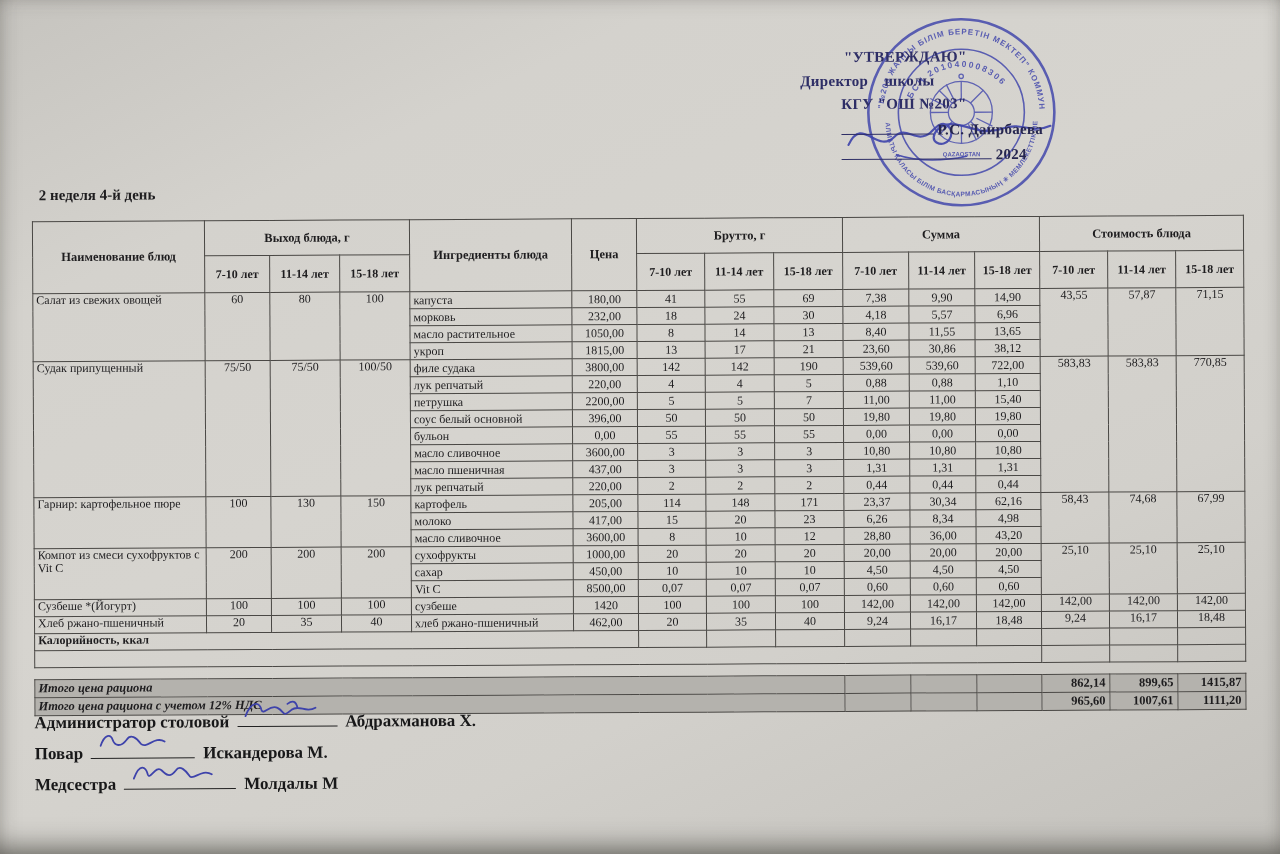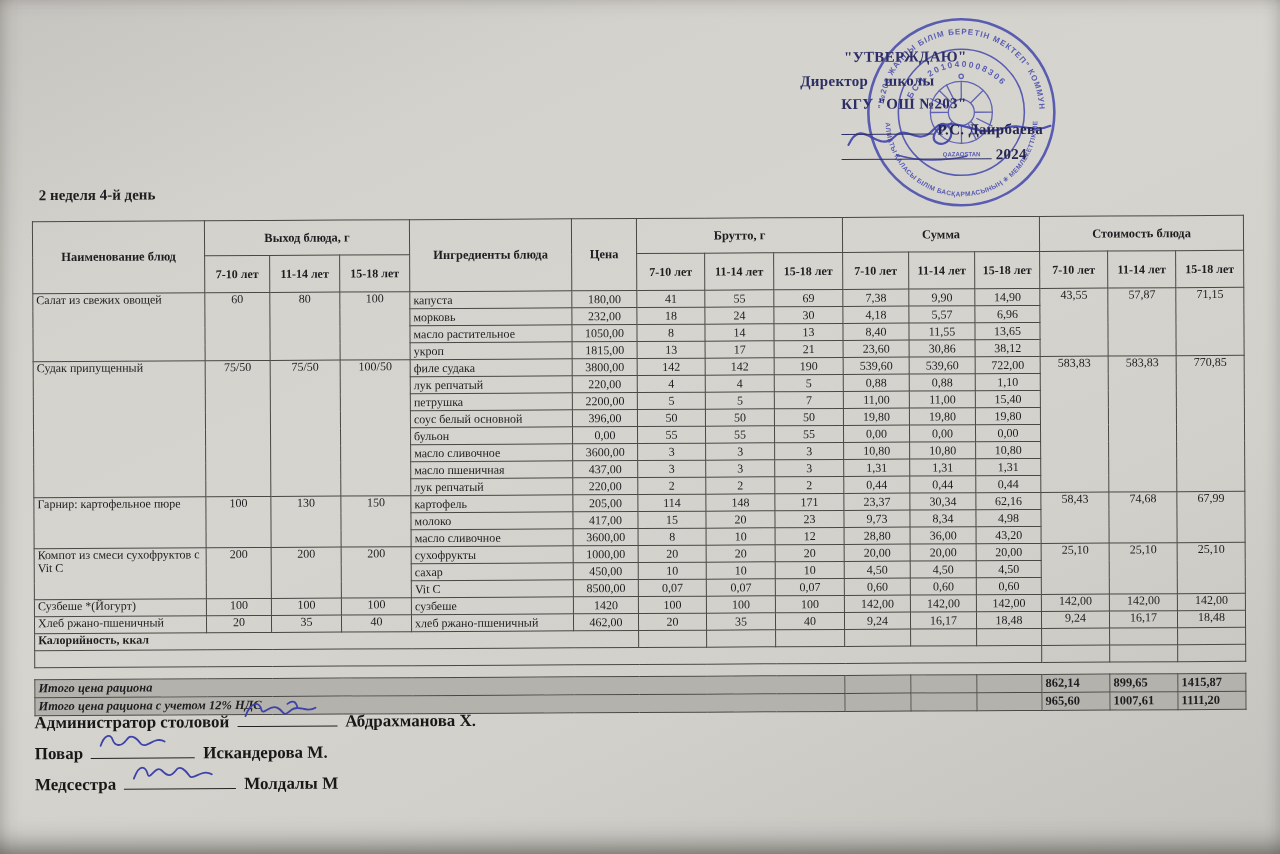--- a/index.html
+++ b/index.html
@@ -26,21 +26,21 @@
   td.name-cell{text-align:left;vertical-align:top;font-size:12px;padding-top:1px;}
   td.ing-cell{text-align:left;}
   td.num{text-align:center;}
   td.top{vertical-align:top;padding-top:2px;}
   td.bold{font-weight:bold;}
   td.gap{border:none;background:transparent;}
   tr.gap-row td{height:20px;}
   tr.cal-row td{height:17px;}
   table.totals td{height:17px;font-size:12.5px;background:#b4b2ad;}
   table.totals td.lab{font-weight:bold;font-style:italic;text-align:left;}
-  table.totals td.val{font-weight:bold;text-align:left;padding-right:4px;}
+  table.totals td.val{font-weight:bold;text-align:right;padding-right:4px;}
   
   .seal{position:absolute;left:858px;top:12px;opacity:.85;}
   .scrawl{position:absolute;left:838px;top:98px;opacity:.9;}
   .stamp-text{position:absolute;font-weight:bold;font-size:15px;color:#2e2e66;letter-spacing:.3px;white-space:pre;}
   .st1{left:846px;top:50px;}
   .st2{left:802px;top:74px;}
   .st3{left:843px;top:97px;}
   .stline{display:inline-block;border-bottom:1.6px solid #2e2e66;height:13px;vertical-align:baseline;}
   .st4{left:843px;top:122px;}
   .st5{left:843px;top:147px;}
@@ -308,21 +308,21 @@
             <td class="num top" rowspan="3">58,43</td>
             <td class="num top" rowspan="3">74,68</td>
             <td class="num top" rowspan="3">67,99</td>
           </tr>
           <tr>
             <td class="ing-cell">молоко</td>
             <td class="num">417,00</td>
             <td class="num">15</td>
             <td class="num">20</td>
             <td class="num">23</td>
-            <td class="num">9,73</td>
+            <td class="num">6,26</td>
             <td class="num">8,34</td>
             <td class="num">4,98</td>
           </tr>
           <tr>
             <td class="ing-cell">масло сливочное</td>
             <td class="num">3600,00</td>
             <td class="num">8</td>
             <td class="num">10</td>
             <td class="num">12</td>
             <td class="num">28,80</td>

